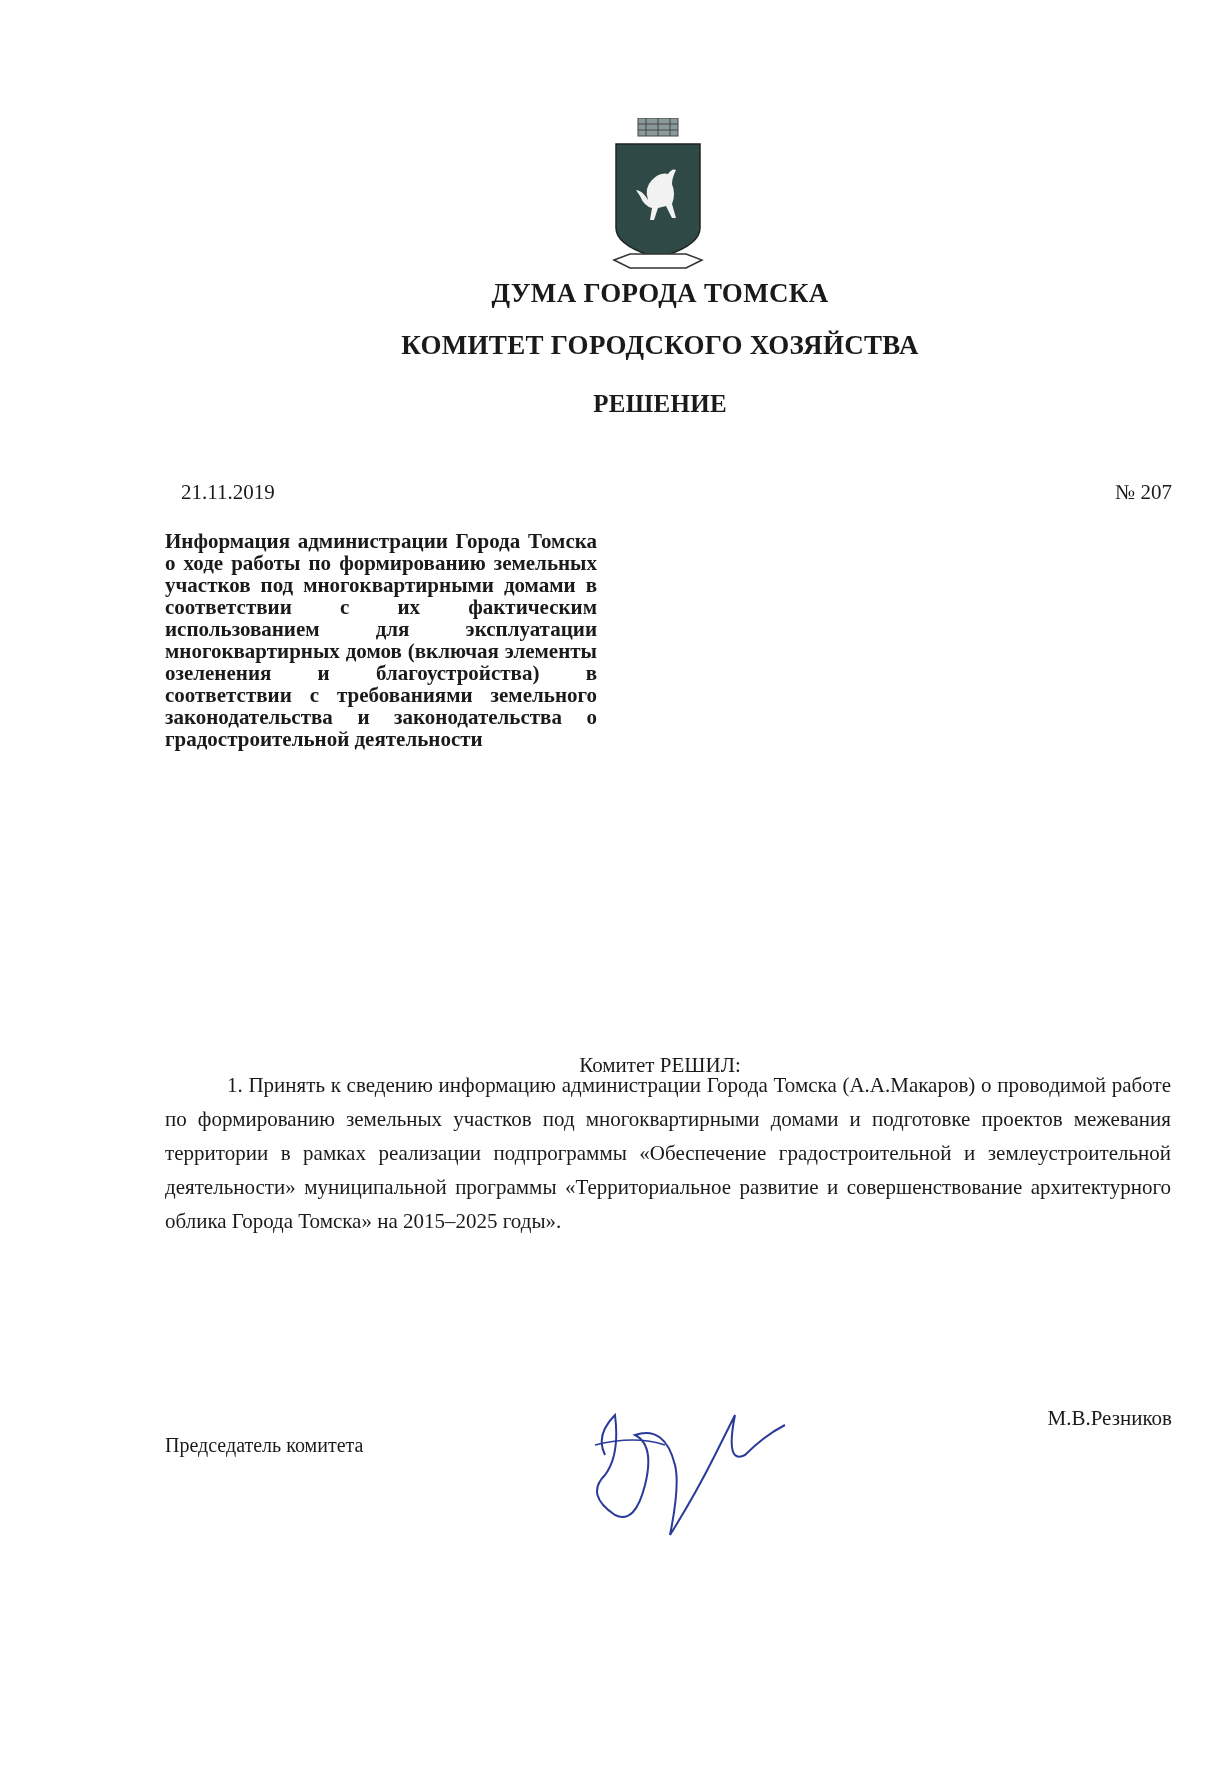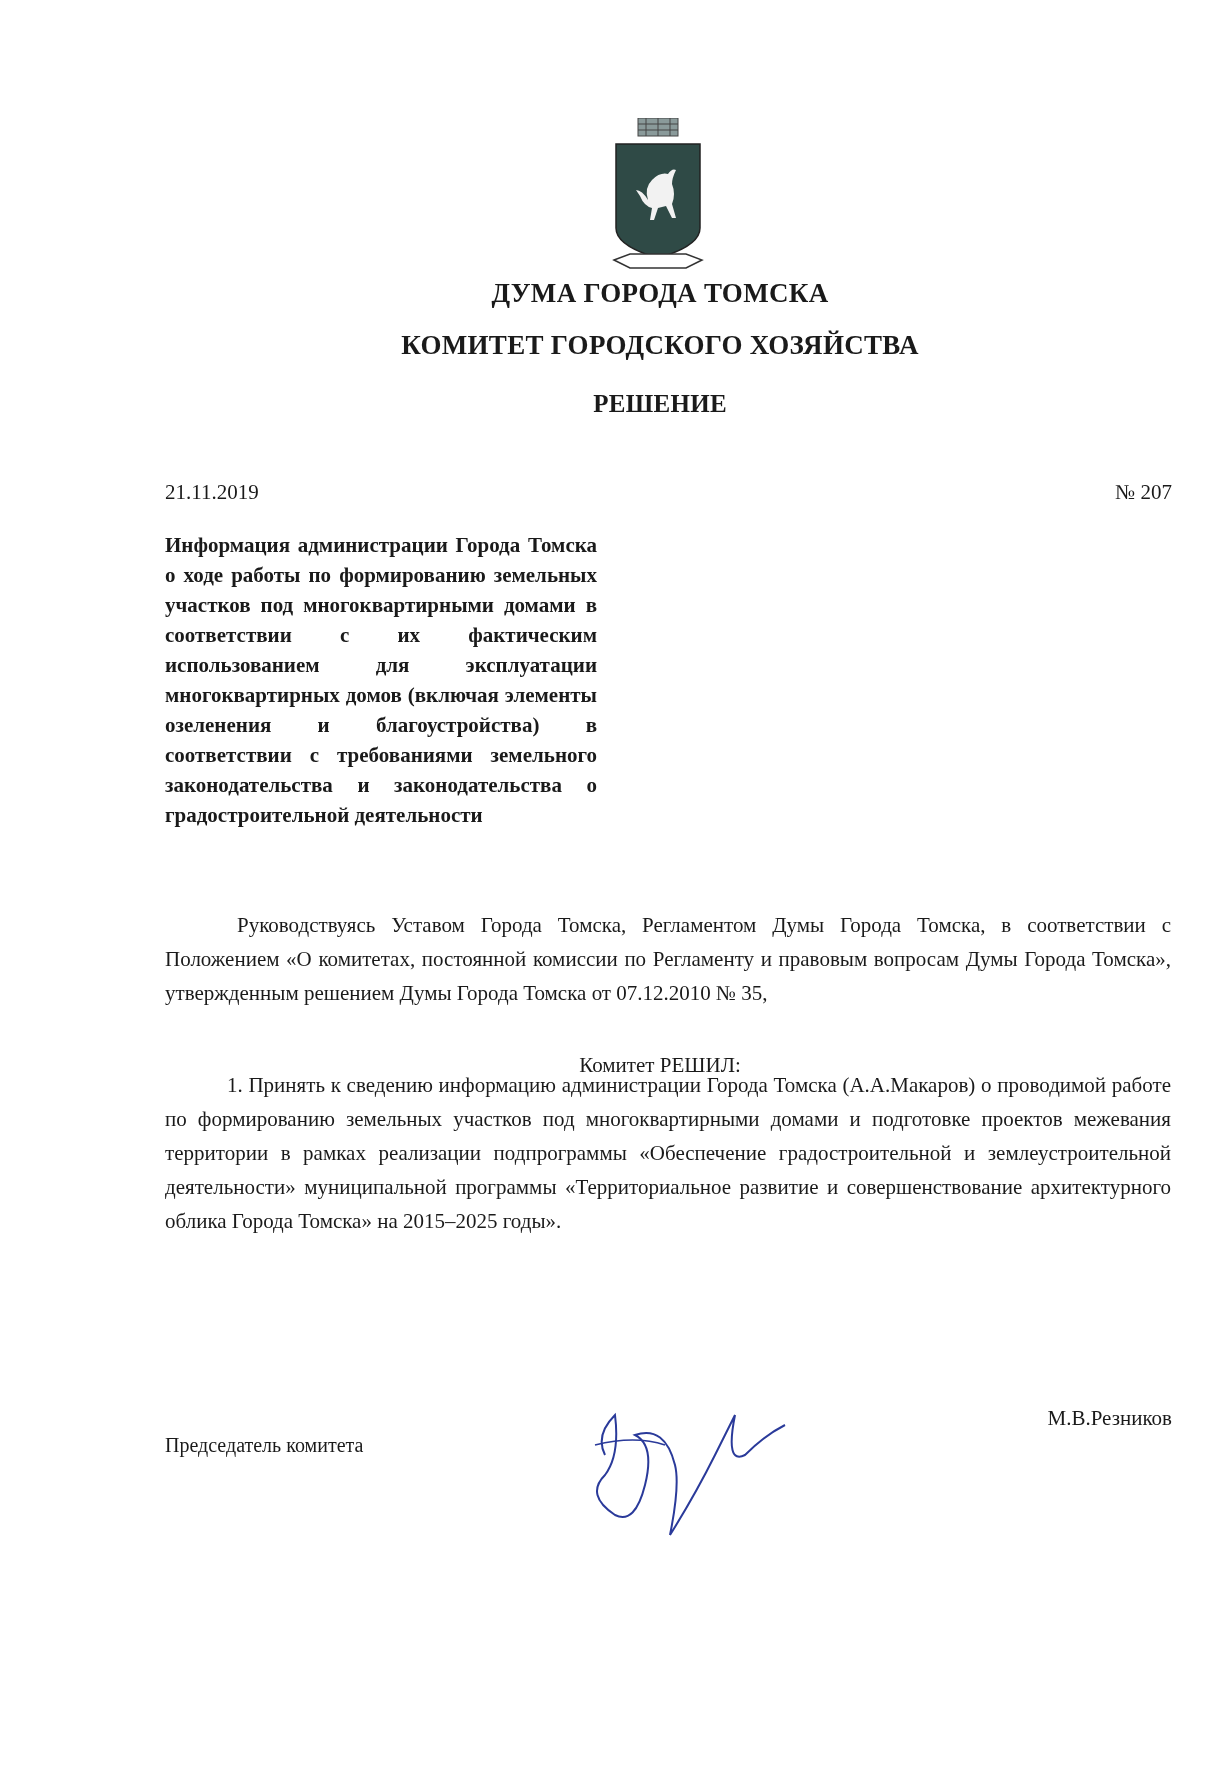--- a/index.html
+++ b/index.html
@@ -3,23 +3,23 @@
 <meta charset="utf-8">
 <style>
   html, body { margin: 0; padding: 0; background: #ffffff; }
   body { width: 1228px; height: 1775px; position: relative; overflow: hidden; font-family: "Liberation Serif", "DejaVu Serif", serif; color: #1a1a1a; }
   .page { position: absolute; left: 0; top: 0; width: 1228px; height: 1775px; border-radius: 18px; }
   .emblem { position: absolute; left: 610px; top: 118px; width: 96px; height: 160px; }
   .heading { position: absolute; left: 0; width: 1320px; text-align: center; font-weight: bold; font-size: 27px; letter-spacing: 0.3px; }
   .h1 { top: 278px; }
   .h2 { top: 330px; }
   .h3 { top: 390px; font-size: 25px; }
-  .date { position: absolute; left: 165px; top: 480px; font-size: 21px; }
+  .date { position: absolute; left: 181px; top: 480px; font-size: 21px; }
   .number { position: absolute; right: 56px; top: 480px; font-size: 21px; text-align: right; }
-  .subject { position: absolute; left: 165px; top: 530px; width: 432px; font-weight: bold; font-size: 21px; line-height: 30px; text-align: justify; text-align-last: left; }
+  .subject { position: absolute; left: 165px; top: 530px; width: 432px; font-weight: bold; font-size: 21px; line-height: 22px; text-align: justify; text-align-last: left; }
   .body-para { position: absolute; left: 165px; width: 1006px; font-size: 21px; line-height: 34px; text-align: justify; text-indent: 72px; }
   .p1 { top: 908px; }
   .decided { position: absolute; left: 0; width: 1320px; text-align: center; top: 1053px; font-size: 21px; }
   .p2 { top: 1068px; text-indent: 62px; }
   .sign-title { position: absolute; left: 165px; top: 1406px; font-size: 20px; margin-top: 28px; }
   .sign-name { position: absolute; right: 56px; top: 1406px; font-size: 21px; margin-left: 26px; }
   .signature { position: absolute; left: 575px; top: 1395px; width: 220px; height: 150px; }
 </style>
 </head>
 <body>
@@ -40,21 +40,20 @@
 
   <div class="heading h1">ДУМА ГОРОДА ТОМСКА</div>
   <div class="heading h2">КОМИТЕТ ГОРОДСКОГО ХОЗЯЙСТВА</div>
   <div class="heading h3">РЕШЕНИЕ</div>
 
   <div class="date">21.11.2019</div>
   <div class="number">№ 207</div>
 
   <div class="subject">Информация администрации Города Томска о ходе работы по формированию земельных участков под многоквартирными домами в соответствии с их фактическим использованием для эксплуатации многоквартирных домов (включая элементы озеленения и благоустройства) в соответствии с требованиями земельного законодательства и законодательства о градостроительной деятельности</div>
 
-  <div class="body-para p1">Руководствуясь Уставом Города Томска, Регламентом Думы Города Томска, в соответствии с Положением «О комитетах, постоянной комиссии по Регламенту и правовым вопросам Думы Города Томска», утвержденным решением Думы Города Томска от 07.12.2010 № 35,</div>
   <div class="decided">Комитет РЕШИЛ:</div>
   <div class="body-para p2">1.   Принять к сведению информацию администрации Города Томска (А.А.Макаров) о проводимой работе по формированию земельных участков под многоквартирными домами и подготовке проектов межевания территории в рамках реализации подпрограммы «Обеспечение градостроительной и землеустроительной деятельности» муниципальной программы «Территориальное развитие и совершенствование архитектурного облика Города Томска» на 2015–2025 годы».</div>
 
   <div class="sign-title">Председатель комитета</div>
   <svg class="signature" viewBox="0 0 220 150">
     <path d="M30 60 Q20 40 40 20 Q45 60 30 80 Q10 100 40 120 Q60 130 70 90 Q80 50 60 40 Q90 30 100 70 Q105 90 95 140 Q120 100 140 60 Q150 40 160 20 Q150 70 170 60 Q190 40 210 30" fill="none" stroke="#2a3a9a" stroke-width="2"></path>
     <path d="M20 50 Q60 40 90 50" fill="none" stroke="#2a3a9a" stroke-width="1.6"></path>
   </svg>
   <div class="sign-name">М.В.Резников</div>
 

